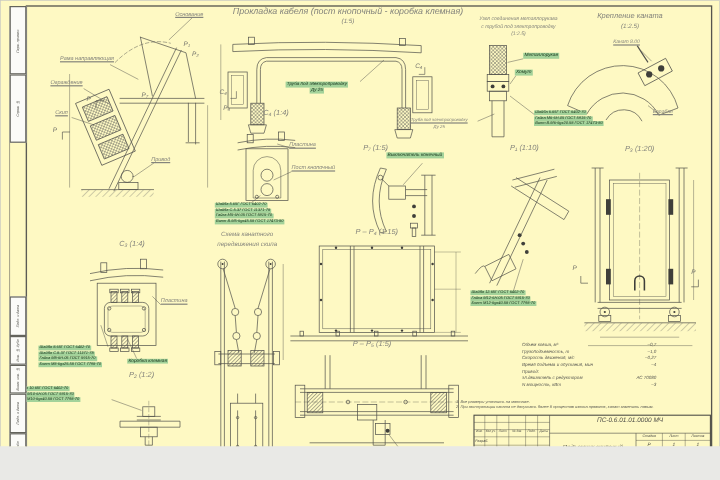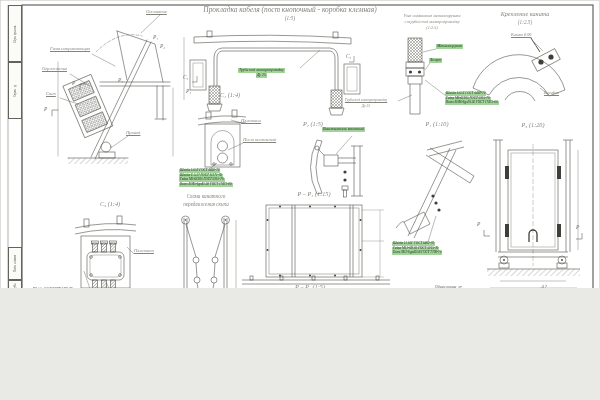--- a/index.html
+++ b/index.html
@@ -1,17 +1,17 @@
 <!DOCTYPE html>
 <html><head>
 <meta charset="utf-8">
 <style>
   html,body{margin:0;padding:0;background:#e9e9e6;}
-  .sheet{position:relative;width:600px;height:288px;background:#ffffff;overflow:hidden;
-         font-family:Liberation Serif, serif;}
+  .sheet{position:relative;width:600px;height:372px;background:#fef9c3;overflow:hidden;
+         font-family:Liberation Sans, sans-serif;}
   svg{position:absolute;left:0;top:0;}
   .lbl{position:absolute;font-style:italic;color:#84847c;white-space:nowrap;line-height:1.05;}
   .u{text-decoration:underline;text-decoration-thickness:0.5px;}
   .ctr{text-align:center;} .f35{font-size:3.6px;} .f4{font-size:4.2px;} .f45{font-size:4.6px;}
   .f5{font-size:5.2px;} .f6{font-size:6.2px;} .f7{font-size:7.4px;}
   .mk{font-size:5.4px;color:#73736b;}
   .hl{display:inline-block;background:#a3d29a;color:#17331a;font-style:italic;
       padding:0 1px;line-height:1.2;}
   .stack{position:absolute;display:flex;flex-direction:column;align-items:flex-start;gap:0.7px;}
   .stack .hl{font-size:3.3px;}

